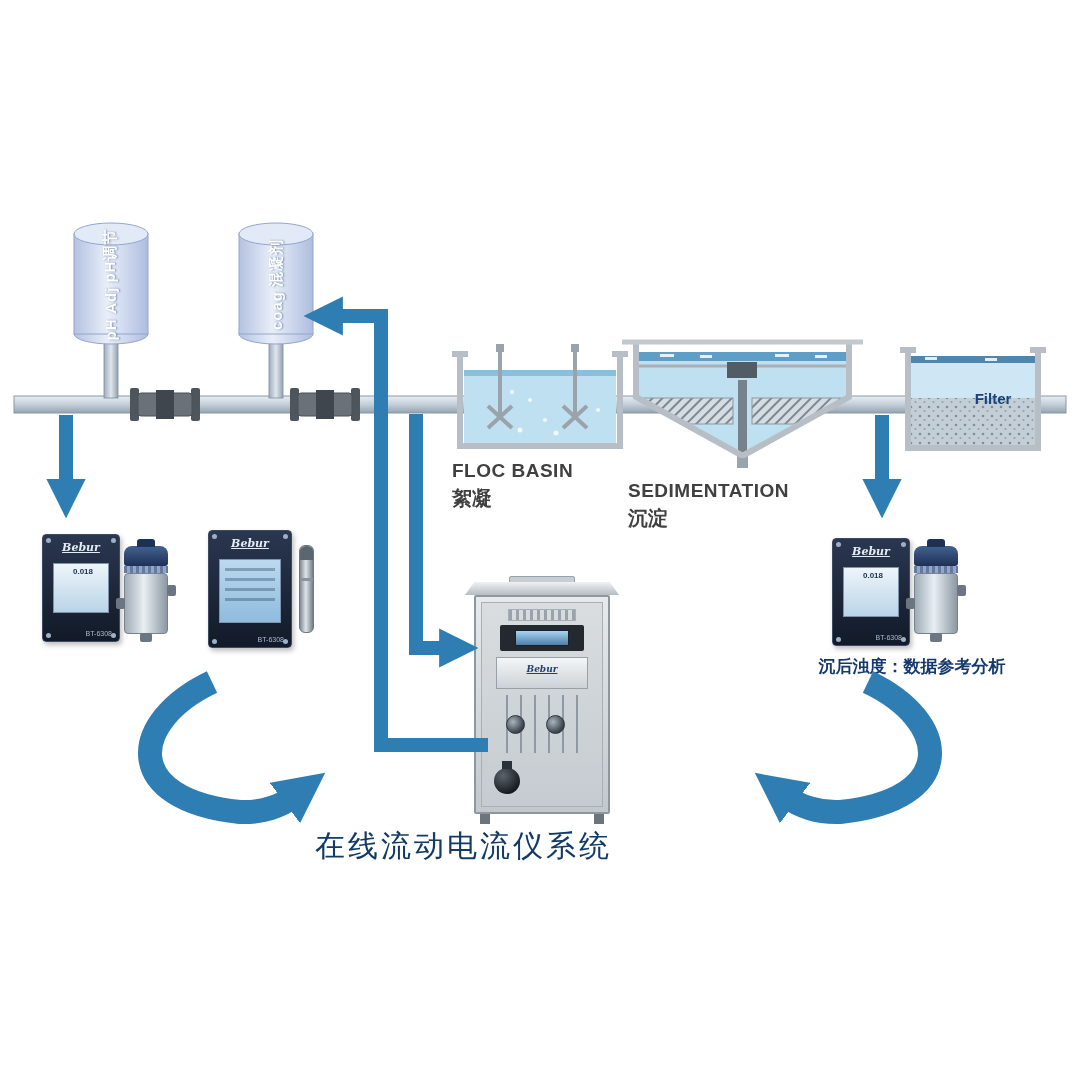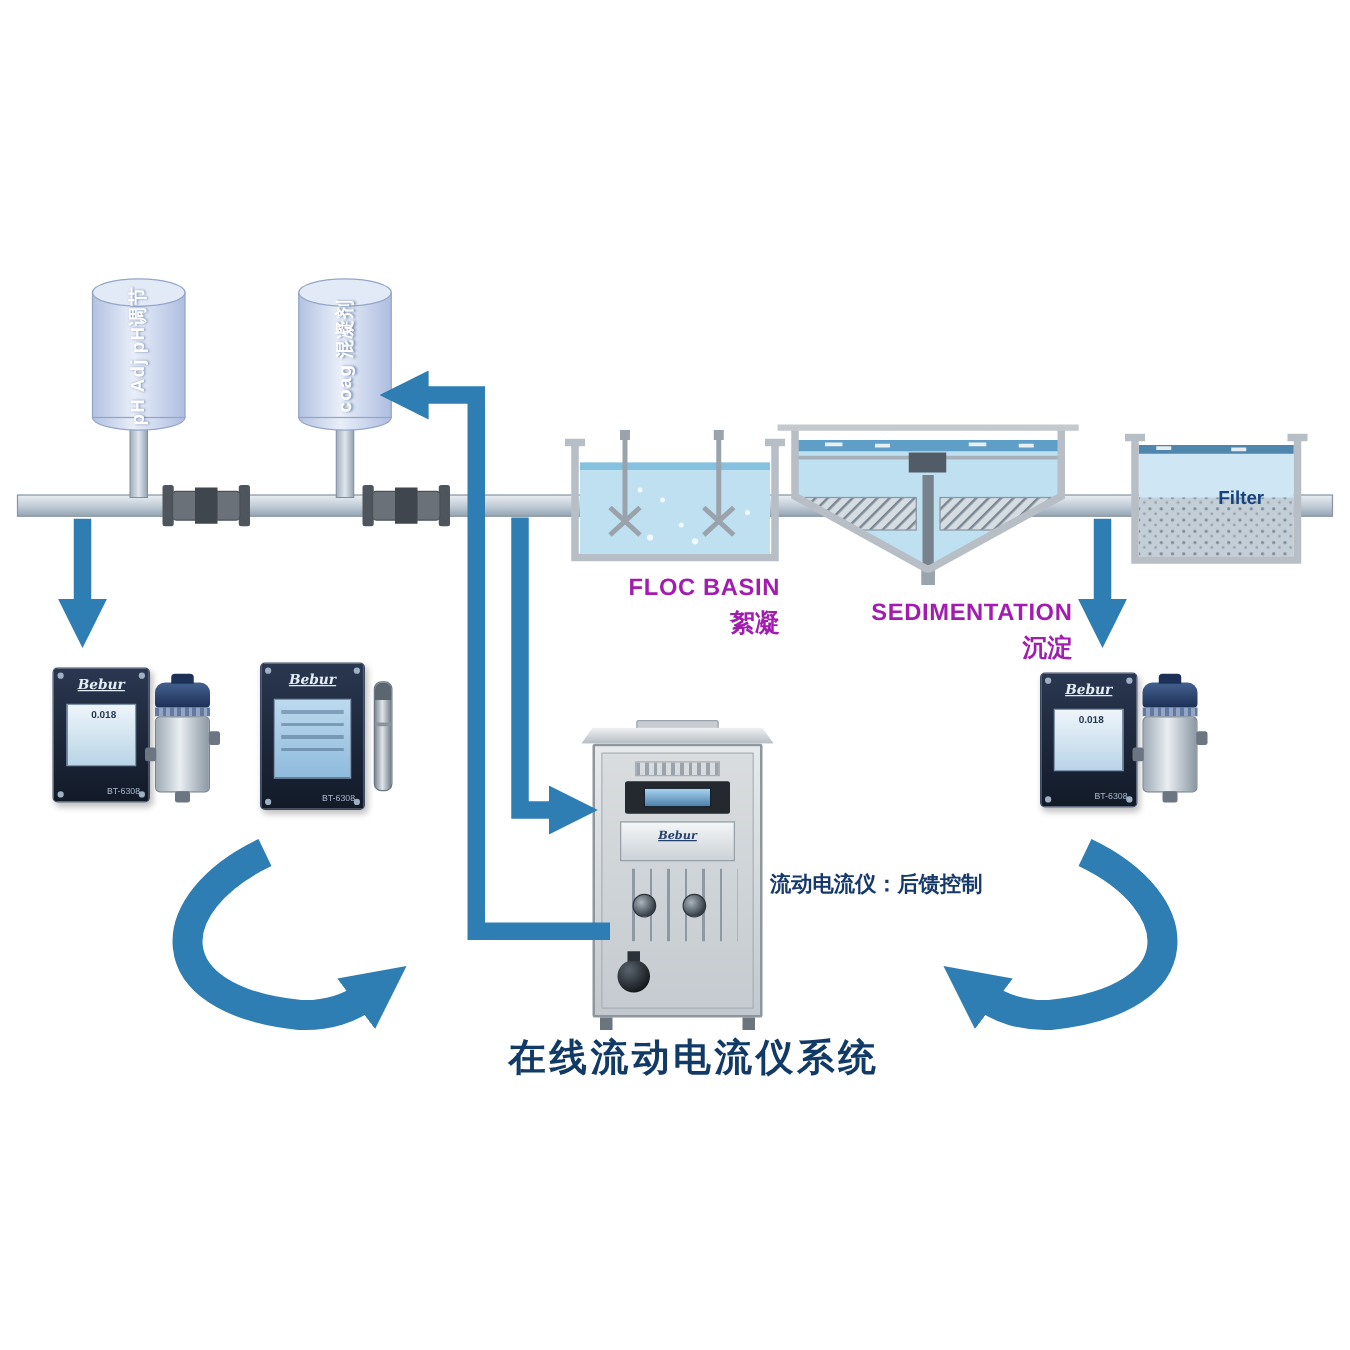--- a/index.html
+++ b/index.html
@@ -7,26 +7,26 @@
          font-family:"Liberation Sans",sans-serif;}
   .layer{position:absolute;left:0;top:0;}
   #scene{z-index:1;}
   #flow{z-index:3;pointer-events:none;}
 
   
   .tank-label{position:absolute;width:74px;height:100px;display:flex;align-items:center;justify-content:center;z-index:2;}
   .vtext{transform:rotate(-90deg);display:flex;flex-direction:row;gap:4px;align-items:center;}
   .vtext span{white-space:nowrap;font-weight:bold;font-size:15px;color:#ffffff;letter-spacing:1px;
               text-shadow:0 1px 2px rgba(40,70,120,.6);}
-  .stage-label{position:absolute;text-align:right;color:#a21caf;z-index:2;}
+  .stage-label{position:absolute;text-align:left;color:#404040;z-index:2;}
   .stage-en{font-weight:bold;font-size:19px;letter-spacing:.5px;}
   .stage-zh{font-weight:bold;font-size:20px;margin-top:3px;}
   .caption{position:absolute;font-weight:bold;font-size:17px;color:#15396B;text-align:center;z-index:2;}
-  .page-title{position:absolute;left:315px;top:826px;width:480px;text-align:center;
-              font-weight:bold;font-size:30px;letter-spacing:3px;color:#123A66;z-index:2;}
+  .page-title{position:absolute;left:315px;top:826px;width:480px;text-align:left;
+              font-weight:normal;font-size:30px;letter-spacing:3px;color:#123A66;z-index:2;}
   .filter-label{position:absolute;left:948px;top:390px;width:90px;text-align:center;
                 font-weight:bold;font-size:15px;color:#16437C;z-index:2;}
 
   
   .panel{position:absolute;width:76px;height:106px;border-radius:4px;z-index:2;
          background:linear-gradient(180deg,#2a3750,#121a28);border:1px solid #3c4a63;
          box-shadow:2px 3px 5px rgba(0,0,0,.25);}
   .panel.large{width:82px;height:116px;}
   .panel-brand{margin-top:6px;text-align:center;font:italic bold 11px "DejaVu Serif",serif;
                color:#e4ecf6;text-decoration:underline;}
@@ -323,20 +323,21 @@
   <div class="sensor" style="left:914px;top:546px;">
     <div class="sensor-cap"></div>
     <div class="sensor-ring"></div>
     <div class="sensor-body">
       <span class="fit fit-l"></span>
       <span class="fit fit-r"></span>
       <span class="fit fit-b"></span>
     </div>
   </div>
 
+  <div class="caption" style="left:772px;top:655px;width:280px;">沉后浊度：数据参考分析</div>
 
   <div class="cabinet">
     <div class="cab-ridge"></div>
     <div class="cab-crown"></div>
     <div class="cab-body">
       <div class="cab-inner">
         <div class="cab-vent"></div>
         <div class="cab-screen">
           <div class="cab-display"></div>
         </div>
@@ -349,17 +350,16 @@
         </div>
         <div class="cab-flask"></div>
       </div>
     </div>
     <div class="cab-feet">
         <span></span>
         <span></span>
       </div>
   </div>
 
-  <div class="caption" style="left:616px;top:696px;width:220px;text-align:left;">流动电流仪：后馈控制</div>
 
   <div class="page-title">在线流动电流仪系统</div>
 
 </div>
 
 </body></html>

